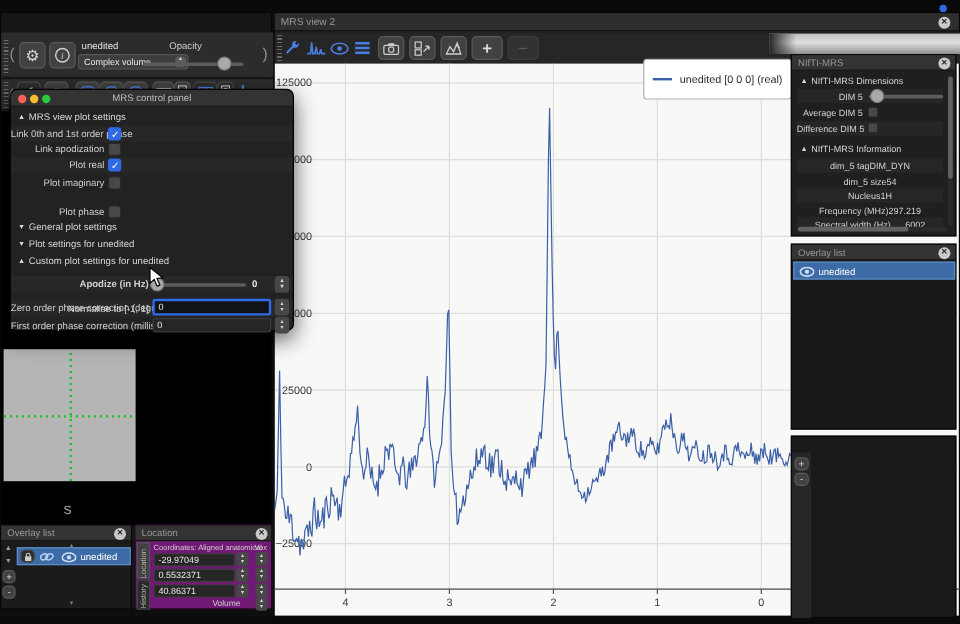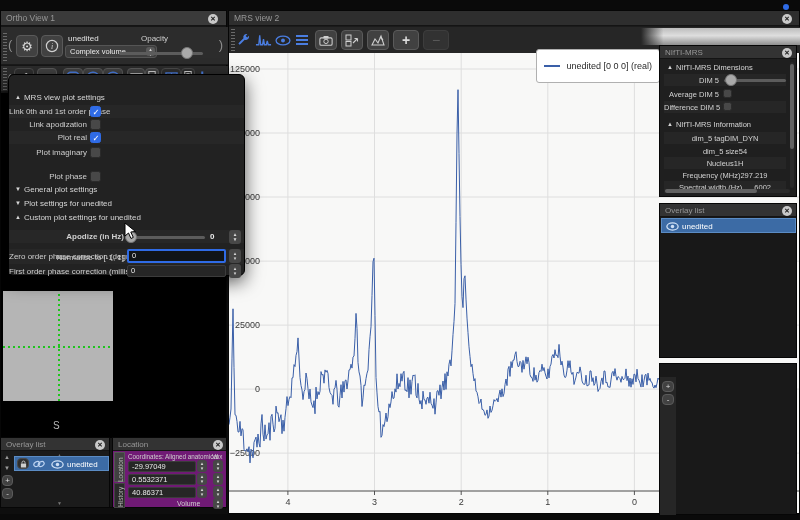--- a/index.html
+++ b/index.html
@@ -48,24 +48,20 @@
           justify-content:center;background:rgba(255,255,255,0.03);}
   .infrow span{font-size:7.5px;color:#d2d2d2;white-space:nowrap;}
 </style>
 </head>
 <body>
 
 <div style="position:absolute;left:0;top:0;width:800px;height:10px;background:#0a0a0a;"></div>
 <div style="position:absolute;left:783px;top:4px;width:6px;height:6px;border-radius:50%;background:#2f6be6;"></div>
 
 <div class="win" style="left:0;top:10px;width:227px;height:498px;background:#161616;z-index:1;">
-  <div class="tbar">
-    <span>Ortho View 1</span>
-    <span class="close" style="right:8px;">✕</span>
-  </div>
 
   <div style="position:absolute;left:0;top:16px;width:227px;height:38px;background:#2c2c2c;border-bottom:1px solid #1a1a1a;">
     <span class="handle" style="left:2px;top:4px;height:30px;"></span>
     <span class="ovf" style="left:7px;top:10px;">(</span>
     <div class="btn" style="left:15px;top:8px;width:22px;height:22px;">
       <span style="color:#d8d8d8;font-size:13px;">⚙</span>
     </div>
     <div class="btn" style="left:40px;top:8px;width:22px;height:22px;">
       <svg width="14" height="14" viewBox="0 0 14 14">
           <circle cx="7" cy="7" r="5.6" fill="none" stroke="#d0d0d0" stroke-width="1.2"></circle>
@@ -256,20 +252,26 @@
   </div>
 
   <div style="position:absolute;left:307px;top:38px;width:124px;height:21px;background:#fff;border:1px solid #b0b0b0;border-radius:3px;display:flex;align-items:center;padding:16px 7px;z-index:3;">
     <span style="display:inline-block;width:24px;height:2px;background:#3a5fa8;margin-right:6px;"></span>
     <span style="font-size:9px;color:#2b2b2b;white-space:nowrap;">unedited [0 0 0] (real)</span>
   </div>
 </div>
 
 <div style="position:absolute;left:8px;top:74px;width:237px;height:202px;background:#222;
      border:1px solid #000;border-radius:6px;box-shadow:0 6px 18px rgba(0,0,0,0.65);z-index:6;">
+  <div style="position:absolute;left:0;top:0;right:0;height:14px;background:#333;border-radius:6px 6px 0 0;border-bottom:1px solid #111;">
+    <span style="position:absolute;left:6px;top:4px;width:7px;height:7px;border-radius:50%;background:#ff5f57;"></span>
+    <span style="position:absolute;left:16px;top:4px;width:7px;height:7px;border-radius:50%;background:#febc2e;"></span>
+    <span style="position:absolute;left:26px;top:4px;width:7px;height:7px;border-radius:50%;background:#28c840;"></span>
+    <span style="position:absolute;left:0;right:0;text-align:center;top:2px;font-size:8px;color:#bdbdbd;">MRS control panel</span>
+  </div>
 
   <div class="sect" style="left:6px;top:18px;">
     <b>▲</b><span>MRS view plot settings</span>
   </div>
 
   <div class="prow" style="top:18px;height:0;"></div>
   <div class="prow" style="top:30px;">
     <span class="lbl rlbl" style="left:0;width:78px;top:2px;">Link 0th and 1st order phase</span>
     <span class="chk on" style="left:81px;top:1px;"></span>
   </div>

